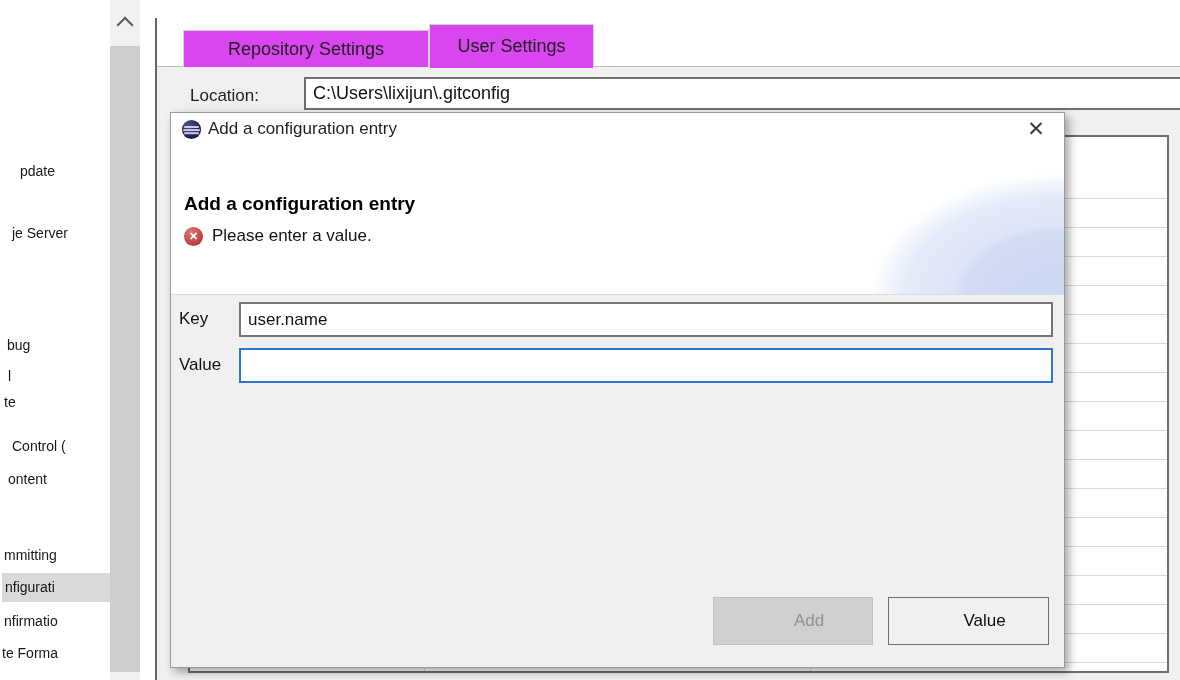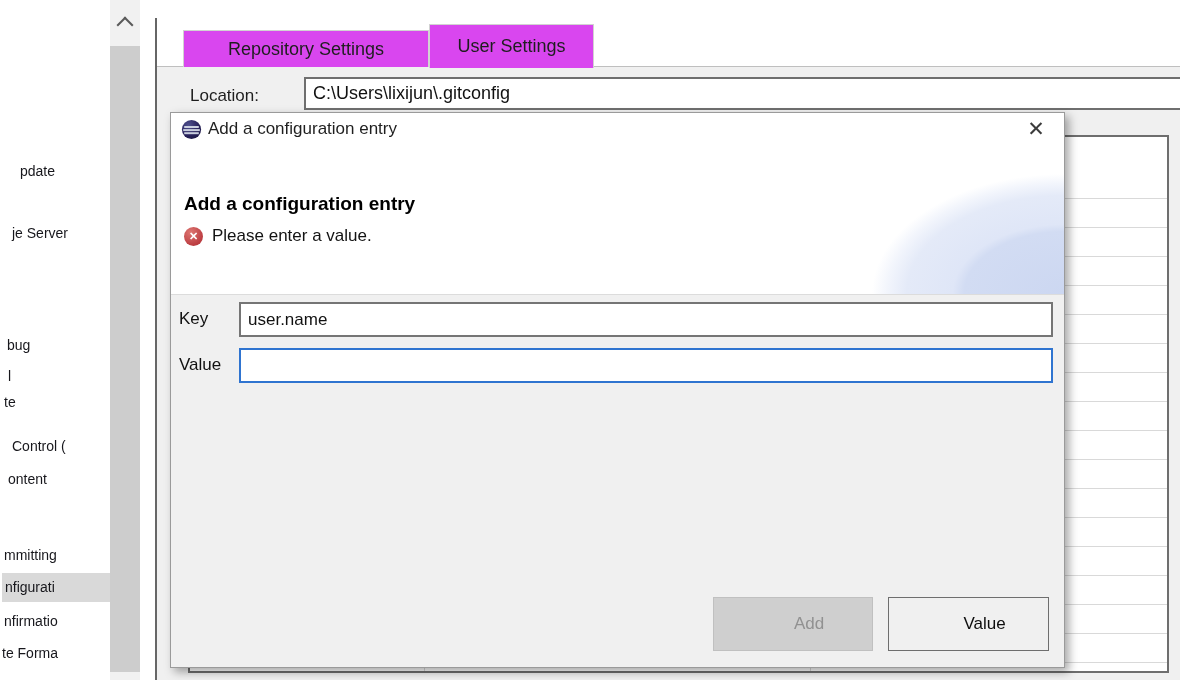--- a/index.html
+++ b/index.html
@@ -60,21 +60,21 @@
               background:radial-gradient(circle at 35% 28%,#dd7672,#bc3d41 70%,#a93338);
               display:flex;align-items:center;justify-content:center;
               color:#fff;font-size:11px;font-weight:bold;line-height:1;}
   .dlg-lbl{position:absolute;font-size:17px;color:#111;}
   .dlg-input{position:absolute;left:68px;width:814px;height:35px;box-sizing:border-box;background:#fff;
              font-size:17px;padding:0 7px;font-family:"Liberation Sans",sans-serif;color:#111;outline:none;}
   #fld-key{top:189px;border:2px solid #757575;}
   #fld-value{top:235px;border:2px solid #2f74d0;}
   #lbl-key{left:8px;top:196px;}
   #lbl-value{left:8px;top:242px;}
-  .dlg-btn{position:absolute;top:484px;height:54px;font-size:17px;box-sizing:border-box;
+  .dlg-btn{position:absolute;top:484px;height:48px;font-size:17px;box-sizing:border-box;
            font-family:"Liberation Sans",sans-serif;display:flex;align-items:center;justify-content:center;padding-left:32px;}
   #btn-add{left:542px;width:160px;background:#cfcfcf;border:1px solid #c0c0c0;color:#919191;}
   #btn-cancel{left:717px;width:161px;background:#f0f0f0;border:1px solid #6e6e6e;color:#0e0e0e;}
 </style>
 </head>
 <body>
 
 <div id="root">
 
   <div class="tree-sel-bg"></div>

